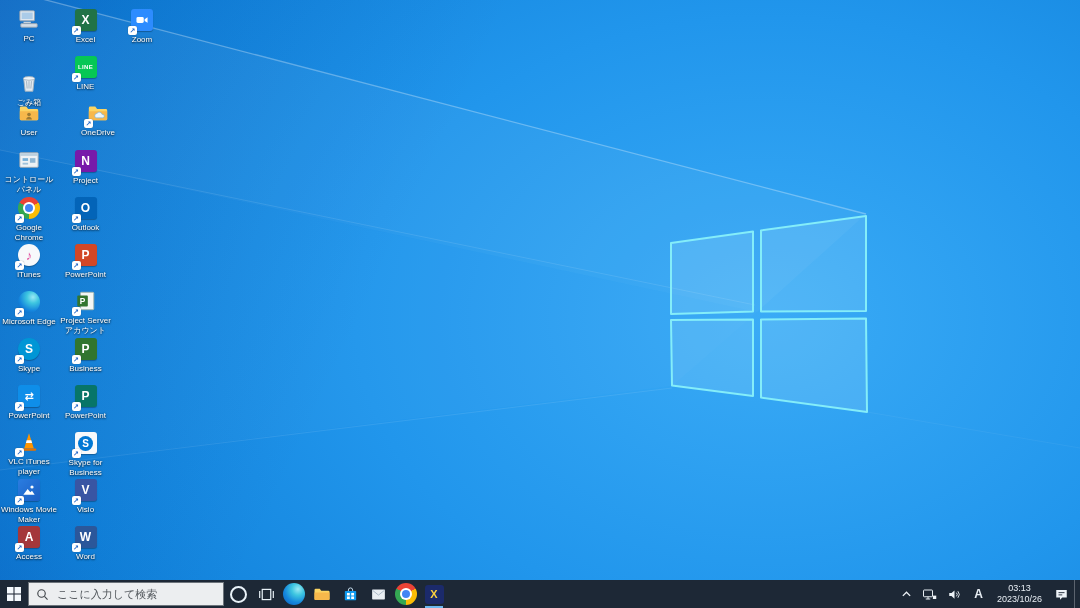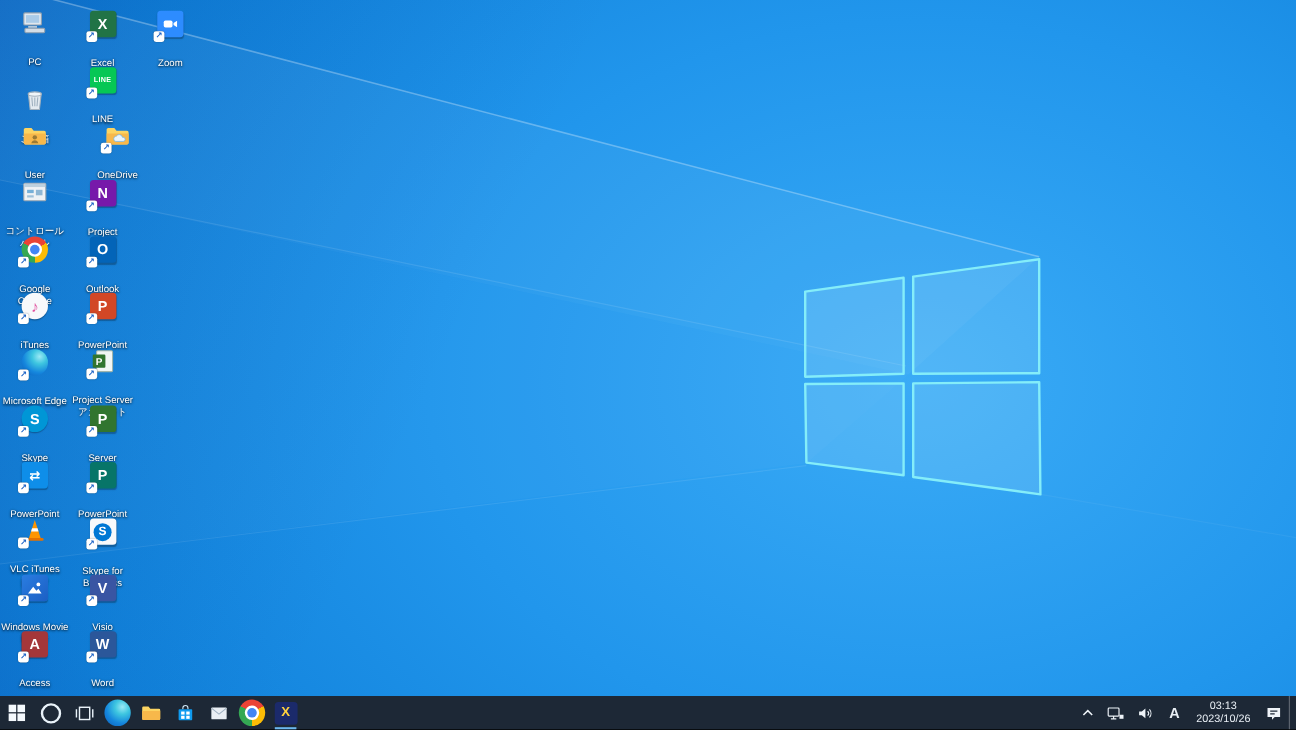--- a/index.html
+++ b/index.html
@@ -7,21 +7,21 @@
     font-family:"Liberation Sans","DejaVu Sans",sans-serif;-webkit-font-smoothing:antialiased;}
   
   .desktop{position:absolute;left:0;top:0;width:1080px;height:580px;
     background:
       linear-gradient(115deg, rgba(6,64,150,.18) 0%, rgba(6,64,150,0) 38%),
       radial-gradient(95% 130% at 71% 55%, #3aabf6 0%, #2196ec 40%, #1080d9 74%, #0b63c2 100%);}
   .wall{position:absolute;left:0;top:0;}
   
   .dicon{position:absolute;width:56px;text-align:center;color:#fff;font-size:8px;cursor:default;}
   .dicon .ico{position:relative;width:24px;height:24px;margin:0 auto;}
-  .dicon .lbl{margin-top:15px;line-height:1.2;text-shadow:0 1px 2px rgba(0,0,0,.7),0 0 2px rgba(0,0,0,.45);
+  .dicon .lbl{margin-top:2px;line-height:1.2;text-shadow:0 1px 2px rgba(0,0,0,.7),0 0 2px rgba(0,0,0,.45);
     word-break:break-word;}
   .tile{width:22px;height:22px;margin:1px auto;border-radius:3px;display:flex;align-items:center;
     justify-content:center;color:#fff;font-weight:bold;font-size:12px;box-shadow:0 1px 1px rgba(0,0,0,.28);}
   .circle{border-radius:50% !important;}
   .sc{position:absolute;left:-2px;bottom:-2px;width:9px;height:9px;background:#fff;border-radius:2px;
     font-size:7px;line-height:9px;color:#1b62c5;text-align:center;box-shadow:0 0 1px rgba(0,0,0,.5);font-weight:bold;}
   .chrome{position:relative;width:22px;height:22px;border-radius:50%;margin:1px auto;
     background:conic-gradient(from -60deg,#ea4335 0 120deg,#fbbc05 120deg 240deg,#34a853 240deg 360deg);}
   .chrome::before{content:"";position:absolute;inset:23%;border-radius:50%;background:#fff;}
   .chrome::after{content:"";position:absolute;inset:31%;border-radius:50%;background:#4285f4;}
@@ -200,21 +200,21 @@
             <div class="tile circle" style="background:#0096d6">S</div>
             <span class="sc">↗</span>
           </div>
           <div class="lbl">Skype</div>
         </div>
         <div class="dicon" style="left: 57.5px; top: 337px;">
           <div class="ico">
             <div class="tile" style="background:#31752f">P</div>
             <span class="sc">↗</span>
           </div>
-          <div class="lbl">Server</div>
+          <div class="lbl">Business</div>
         </div>
         <div class="dicon" style="left: 1px; top: 384px;">
           <div class="ico">
             <div class="tile" style="background:#0e8ee9">
               <span style="font-size:11px">⇄</span>
             </div>
             <span class="sc">↗</span>
           </div>
           <div class="lbl">PowerPoint</div>
         </div>
@@ -283,20 +283,29 @@
       <span style="display:flex">
         <svg width="14" height="14" viewBox="0 0 16 16">
             <rect x="0" y="0" width="7.4" height="7.4" fill="#f4f9fd"></rect>
             <rect x="8.6" y="0" width="7.4" height="7.4" fill="#f4f9fd"></rect>
             <rect x="0" y="8.6" width="7.4" height="7.4" fill="#f4f9fd"></rect>
             <rect x="8.6" y="8.6" width="7.4" height="7.4" fill="#f4f9fd"></rect>
           </svg>
       </span>
     </button>
 
+    <div class="search">
+      <span style="display:flex">
+        <svg width="13" height="13" viewBox="0 0 16 16">
+            <circle cx="6.8" cy="6.8" r="4.6" fill="none" stroke="#3f4449" stroke-width="1.4"></circle>
+            <path d="M10.4 10.4L14.2 14.2" stroke="#3f4449" stroke-width="1.4"></path>
+          </svg>
+      </span>
+      <input type="text" readonly="" placeholder="ここに入力して検索" style="">
+    </div>
 
     <div id="taskbar-buttons">
         <button class="tb-btn">
           <span style="display:flex">
             <div class="cortana-ring"></div>
           </span>
         </button>
         <button class="tb-btn">
           <span style="display:flex">
             <svg width="17" height="17" viewBox="0 0 20 20">

